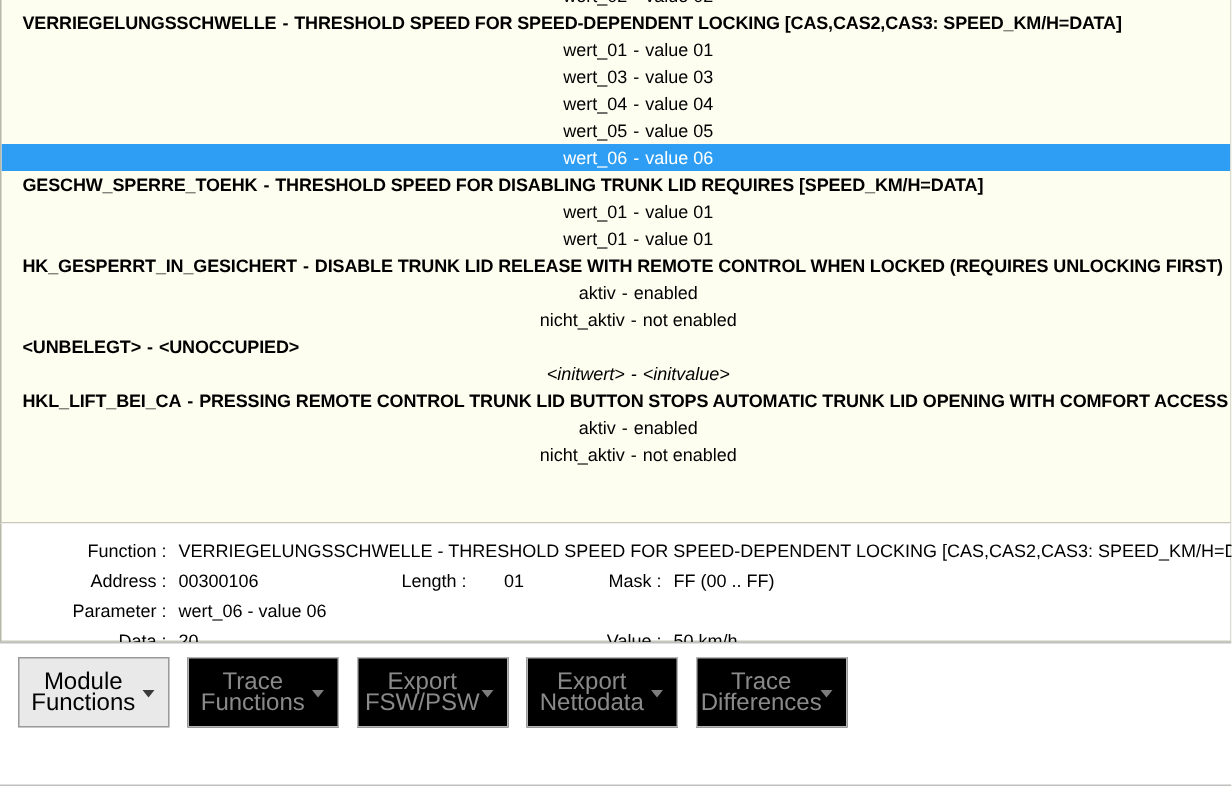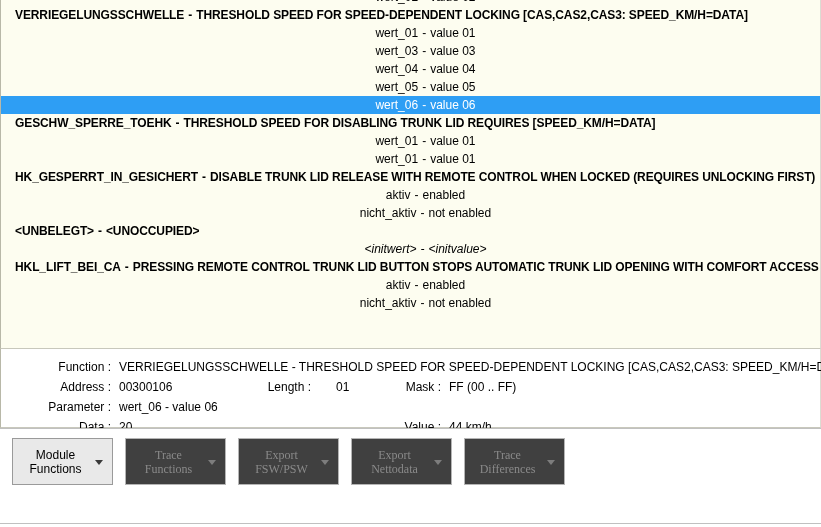--- a/index.html
+++ b/index.html
@@ -128,28 +128,27 @@
     box-sizing: border-box;
     border: 1px solid #9a9a9a;
     background: #e9e9e9;
     position: relative;
     display: flex;
     align-items: center;
     justify-content: center;
     cursor: pointer;
   }
   .tbtn.disabled {
-    background: #404040;
+    background: #000000;
     border-color: #b5b5b5;
     color: #8a8a8a;
     cursor: default;
-    font-family: Liberation Serif, serif;
   }
   .tbtn-label {
-    font-size: 12px;
+    font-size: 16px;
     line-height: 14px;
     text-align: center;
     padding-right: 14px;
     white-space: pre-line;
     color: inherit;
   }
   .tbtn .caret {
     position: absolute;
     right: 9px;
     top: 50%;
@@ -218,21 +217,21 @@
 
     <div class="det-row">
       <span class="det-label lab-a">Parameter :</span>
       <span class="det-value val-a">wert_06  -  value 06</span>
     </div>
 
     <div class="det-row">
       <span class="det-label lab-a">Data :</span>
       <span class="det-value val-a">20</span>
       <span class="det-label lab-c">Value :</span>
-      <span class="det-value val-c">44 km/h</span>
+      <span class="det-value val-c">50 km/h</span>
     </div>
 
     <div class="det-row">
       <span class="det-label lab-a">Options :</span>
       <span class="det-value val-a"></span>
     </div>
 
   </div>
 
   <div class="toolbar-wrap">

